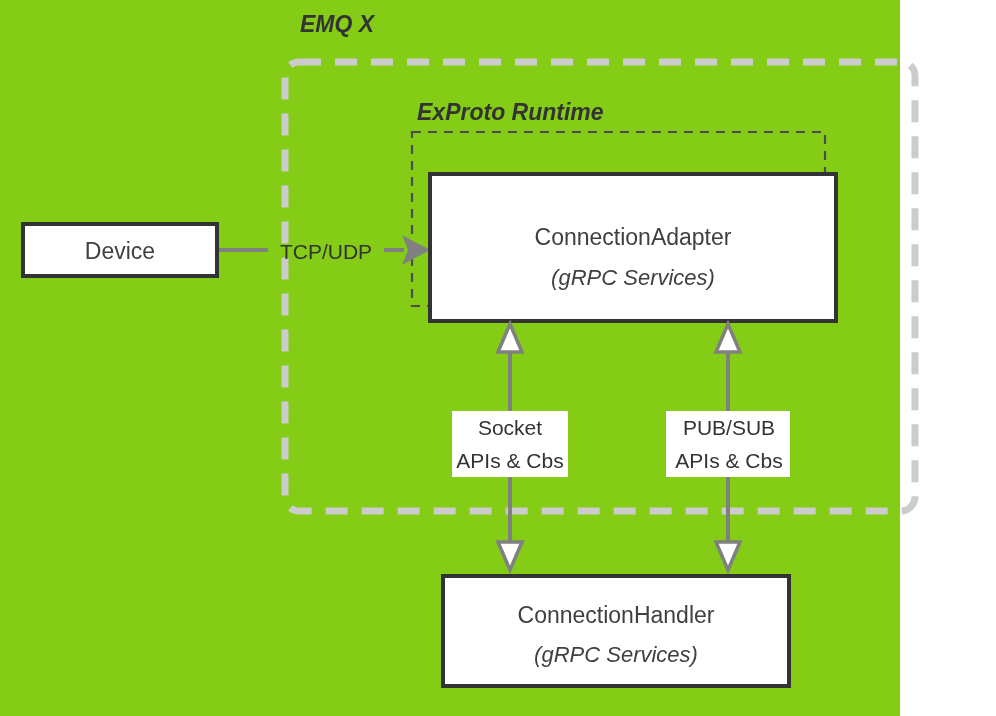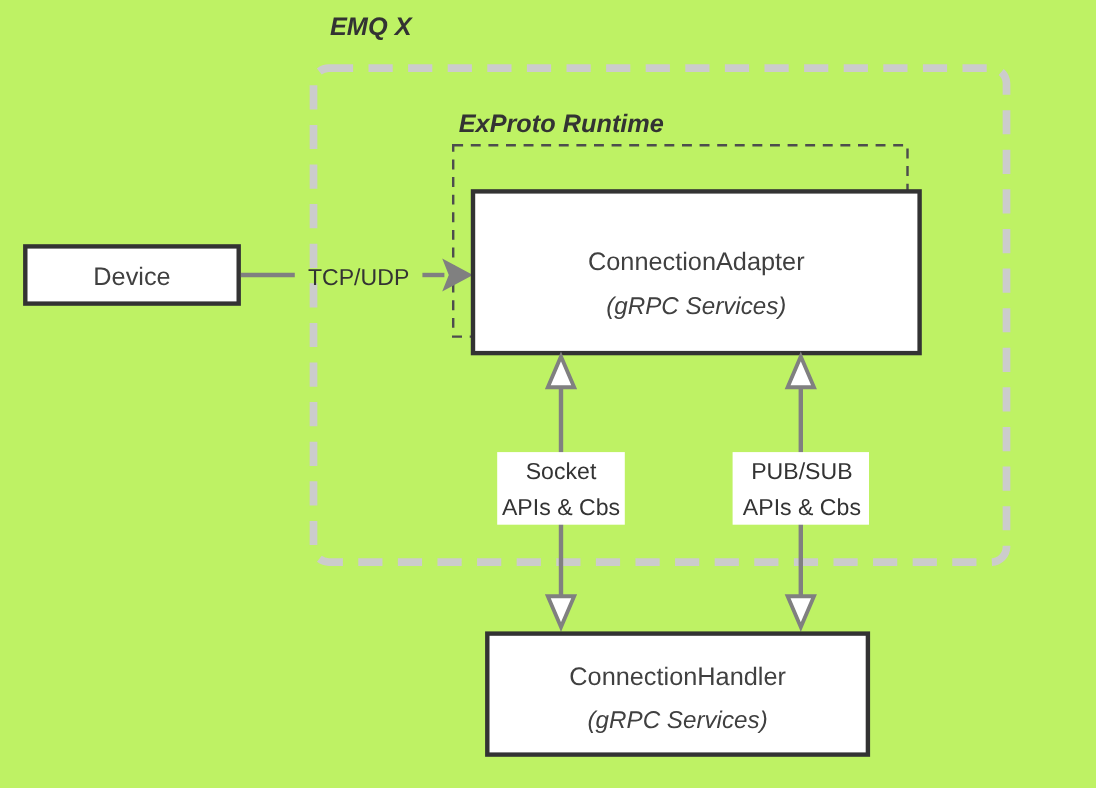--- a/index.html
+++ b/index.html
@@ -8,23 +8,23 @@
     background: #ffffff;
   }
   body {
     width: 996px;
     height: 716px;
     font-family: "Liberation Sans", sans-serif;
     overflow: hidden;
   }
   #diagram-root {
     position: relative;
-    width: 996px;
+    width: 900px;
     height: 716px;
-    background: #bef264;
+    background: #84cc16;
   }
   svg#diagram-svg {
     display: block;
     width: 996px;
     height: 716px;
   }
   .box-stroke-solid {
     fill: #ffffff;
     stroke: #333333;
     stroke-width: 4;

